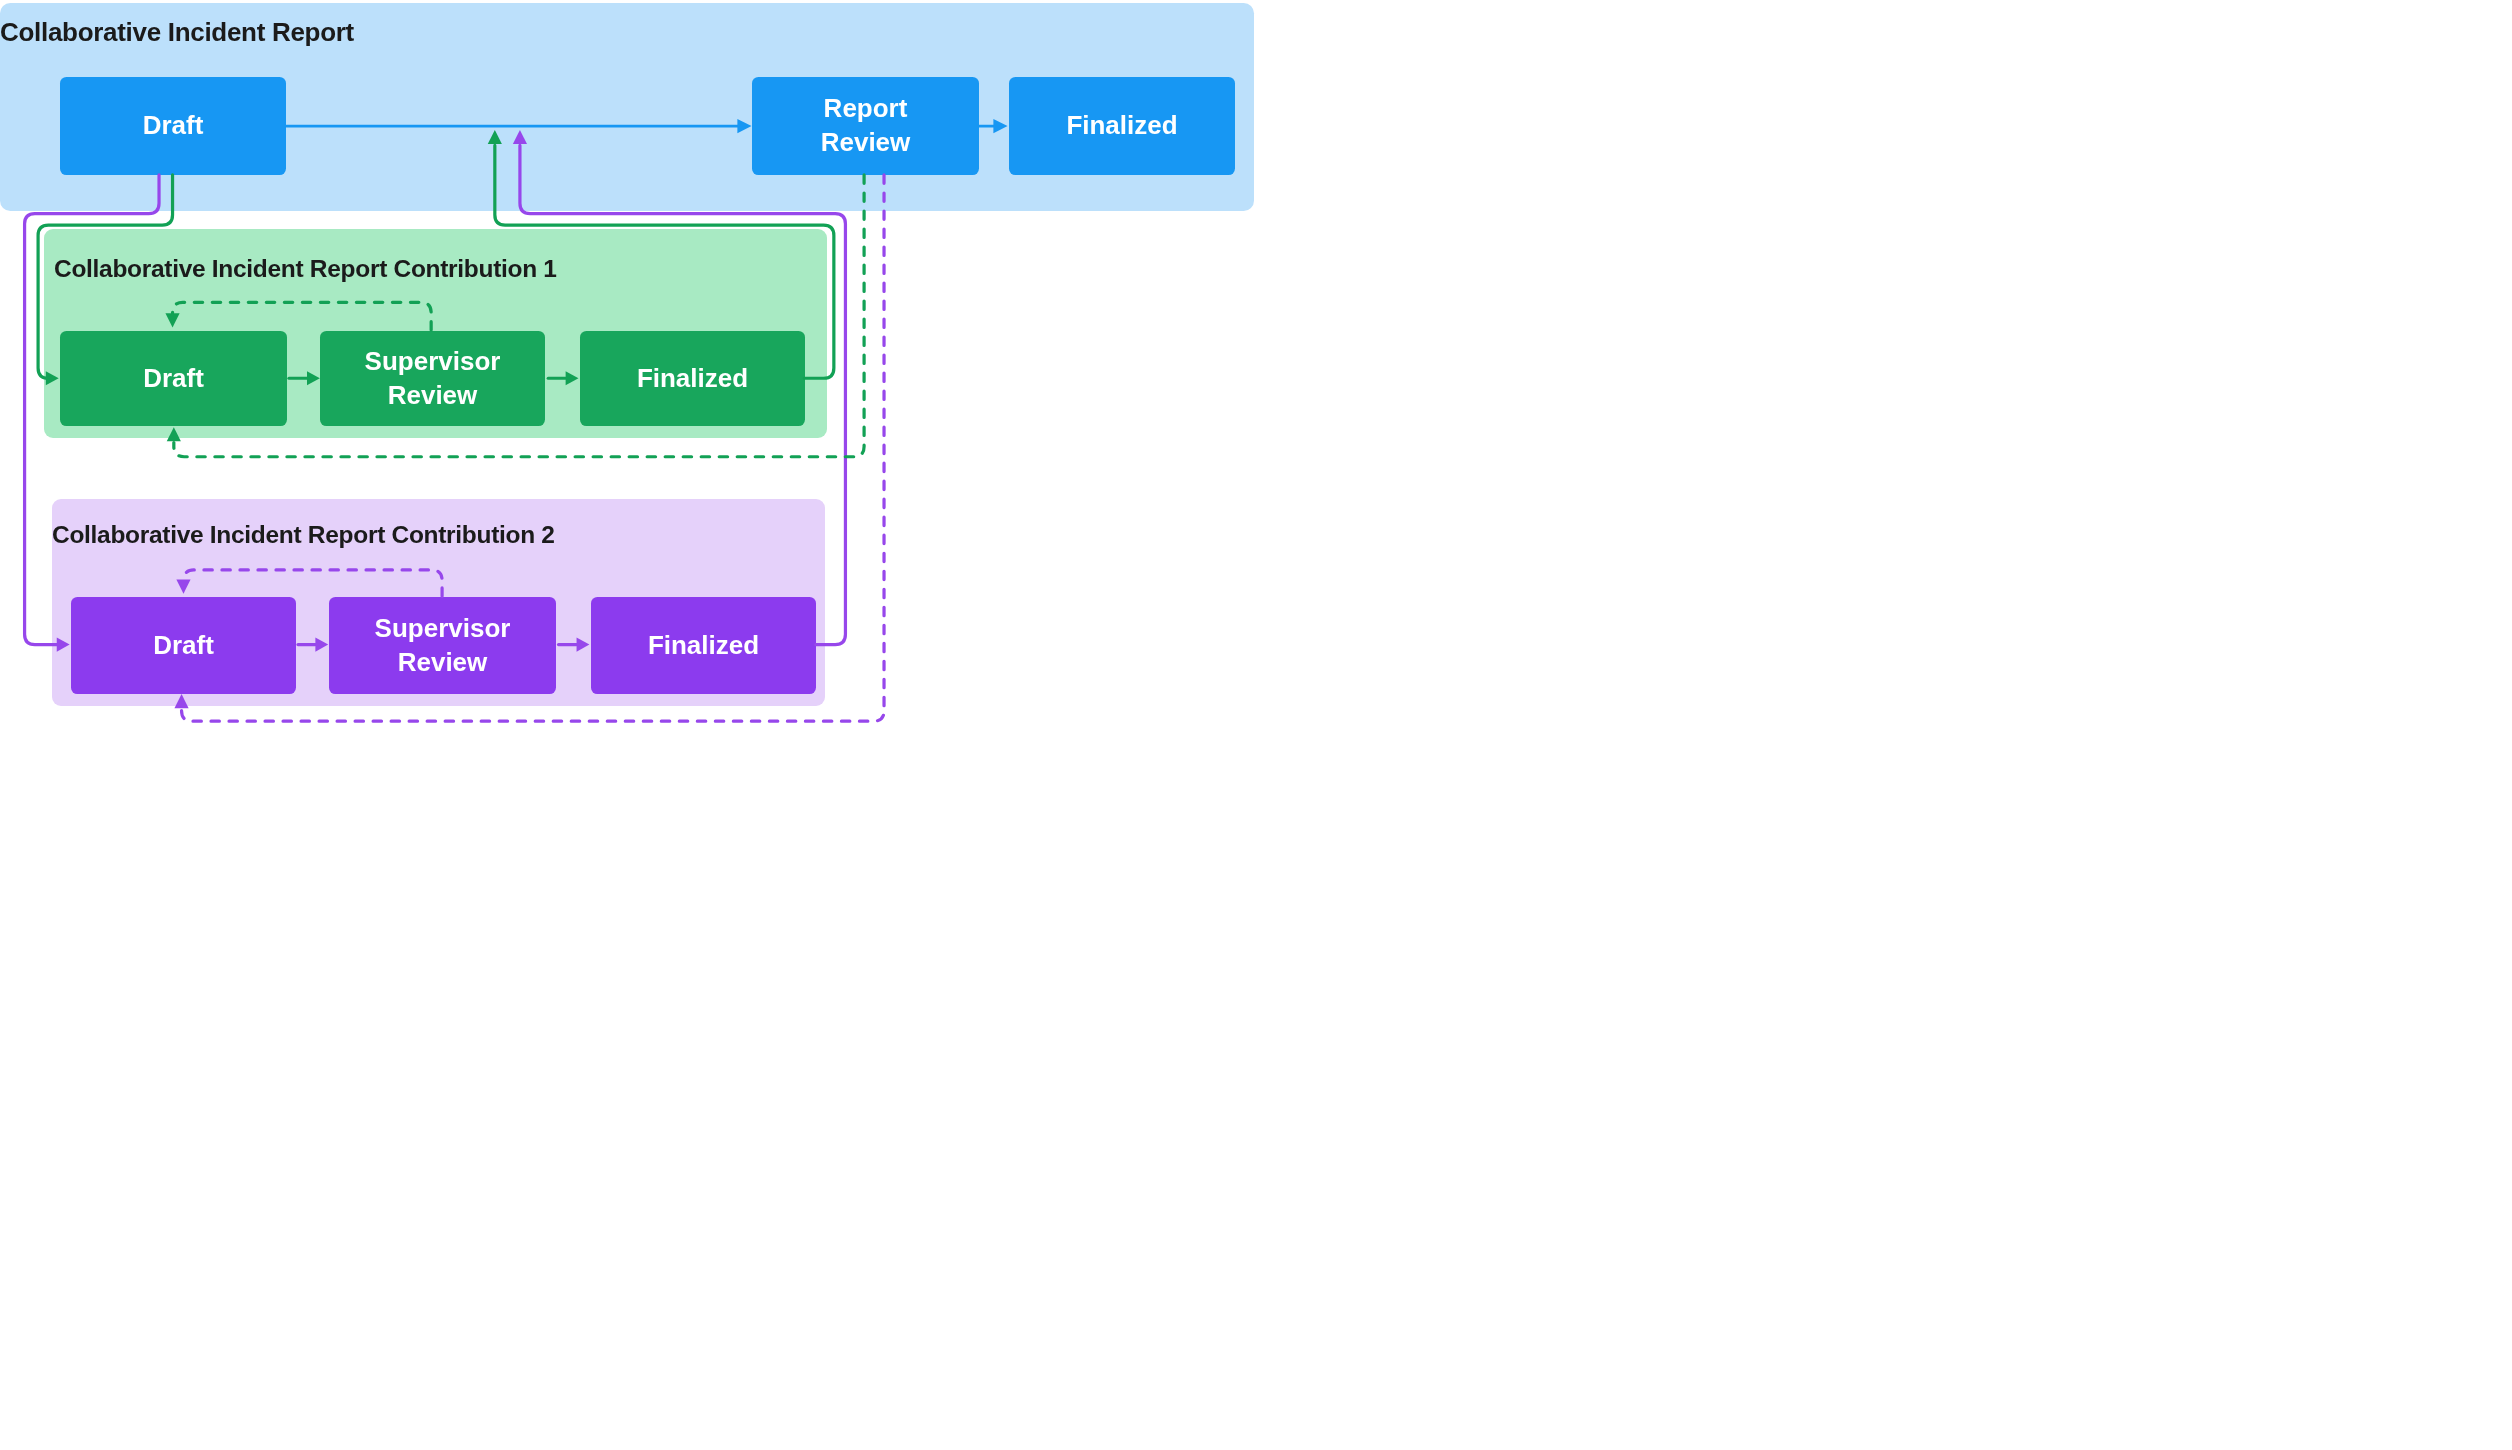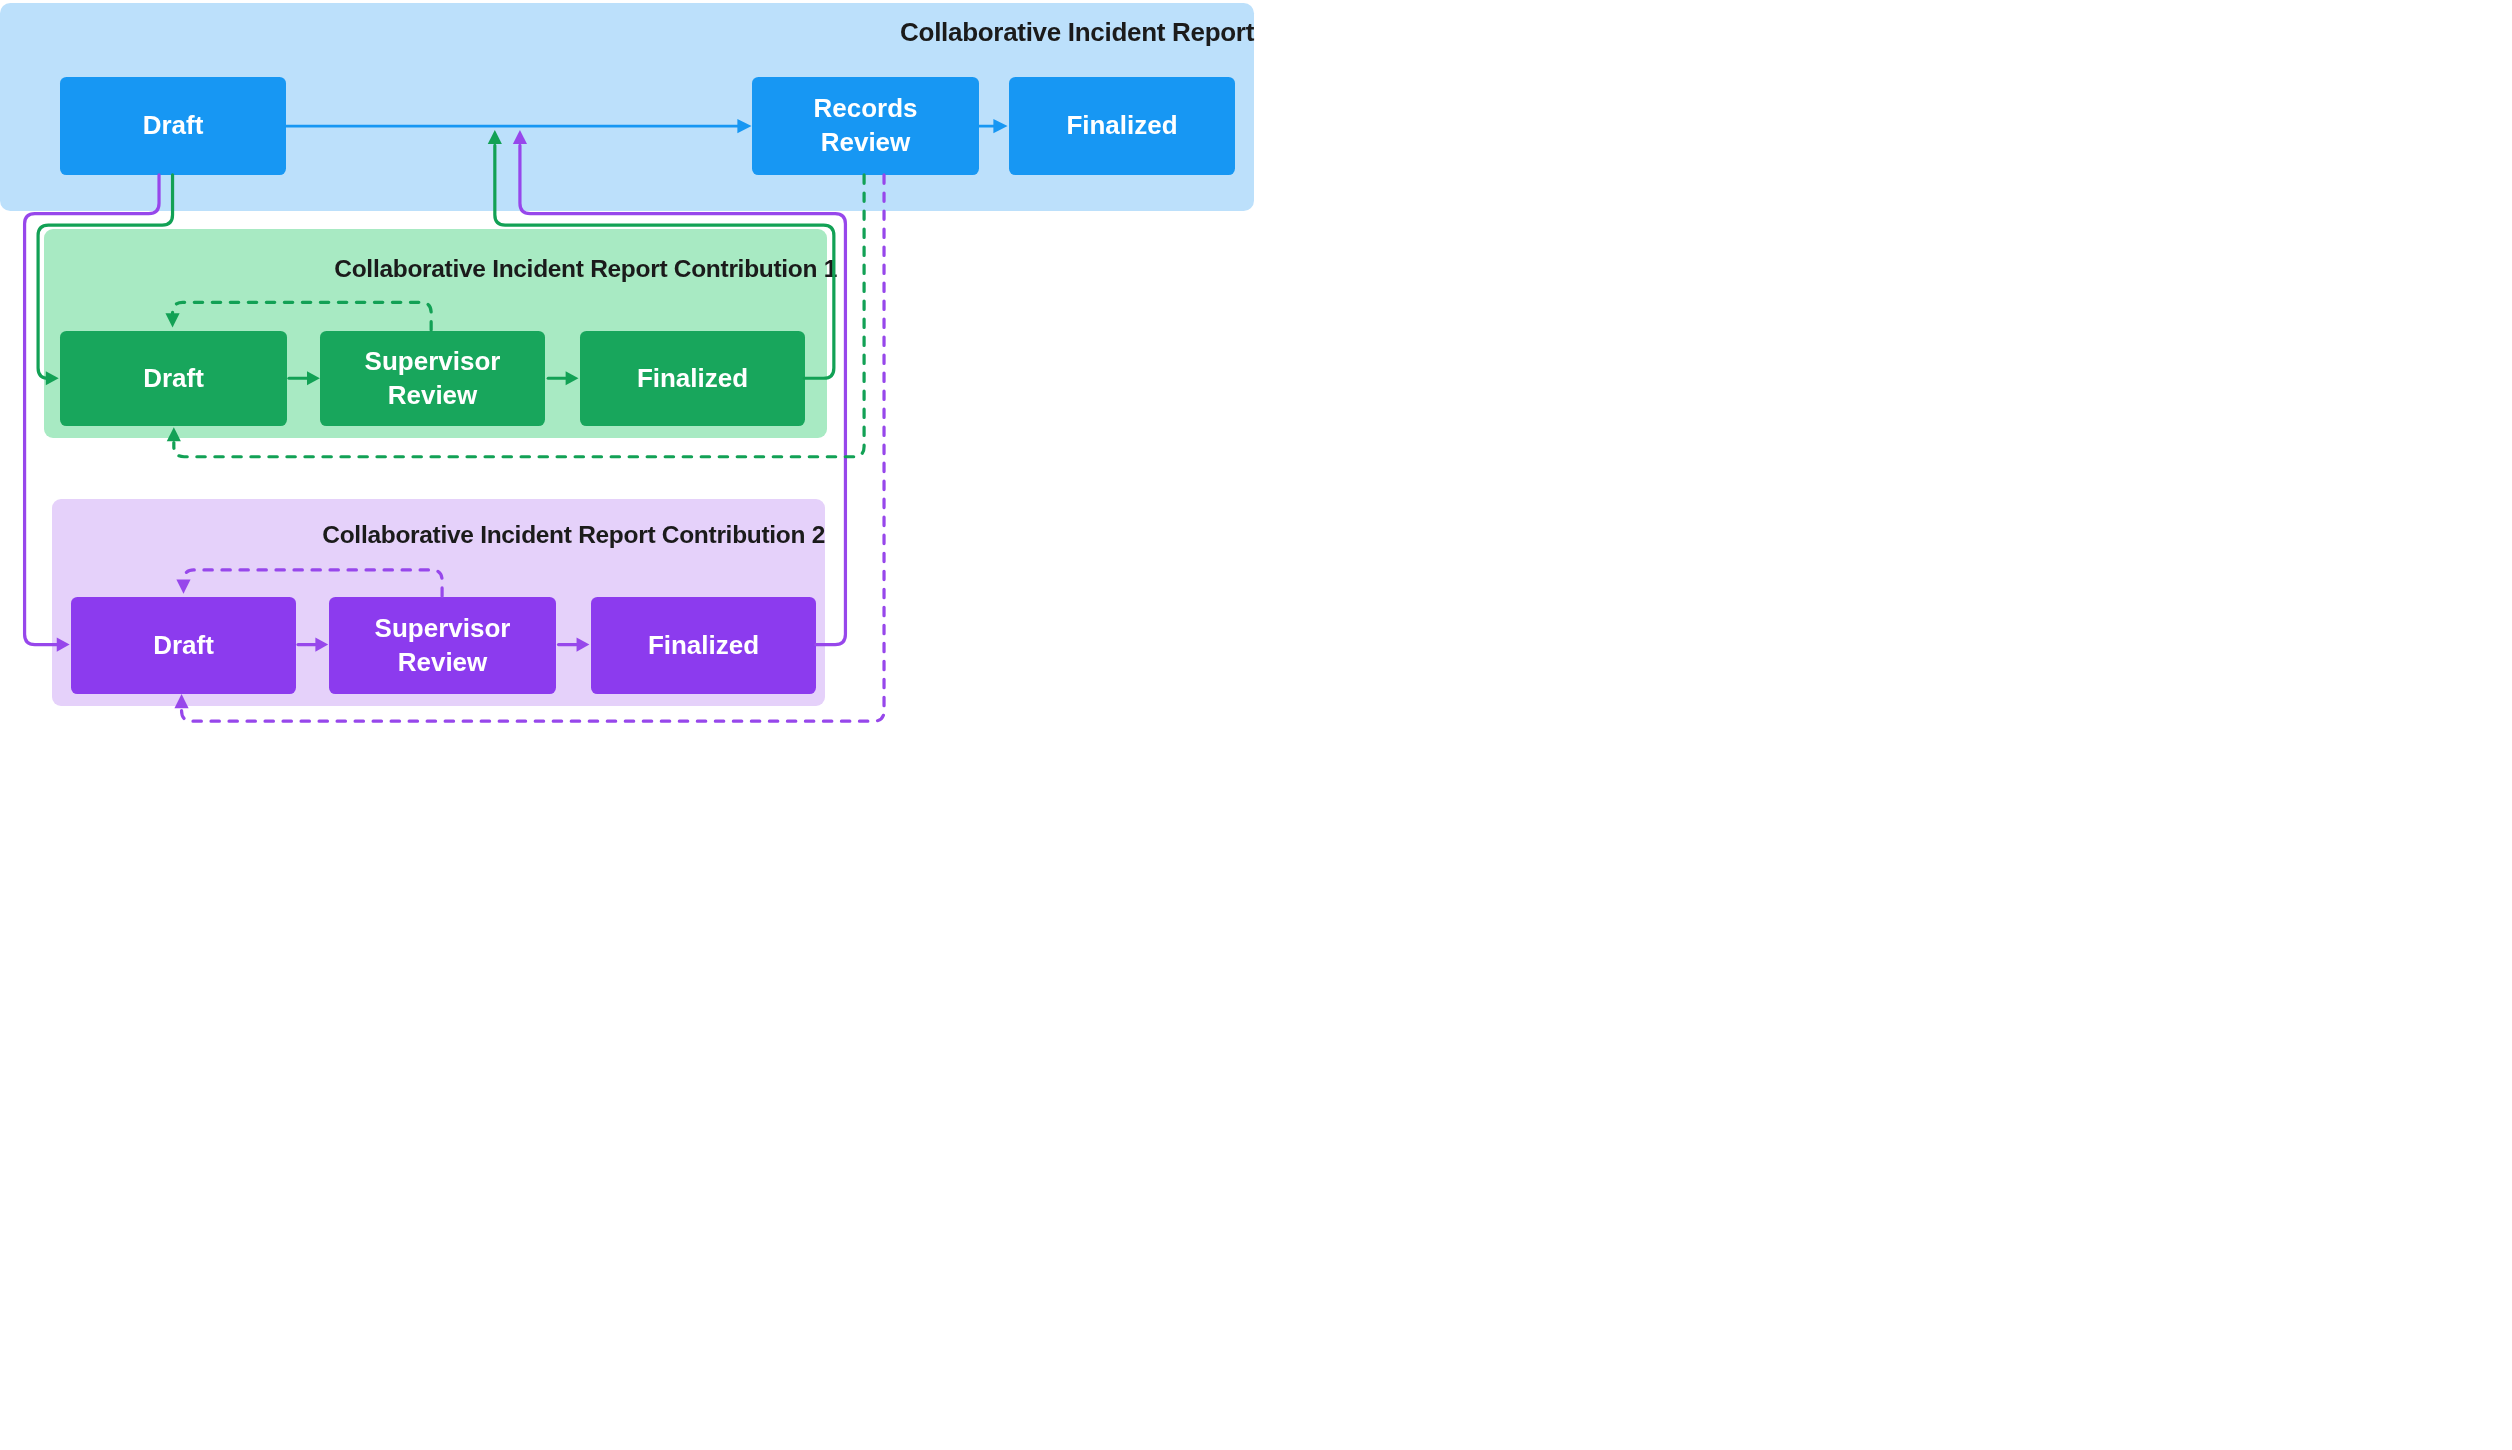--- a/index.html
+++ b/index.html
@@ -8,21 +8,21 @@
     width:1256px;height:725px;
     background:#ffffff;
     font-family:"Liberation Sans",sans-serif;
     overflow:hidden;
   }
   .lane{position:absolute;border-radius:10.3px;}
   .lane-main{left:0;top:2.6px;width:1254px;height:208px;background:#BCE0FB;}
   .lane-c1{left:44px;top:229px;width:783px;height:209px;background:#A8EAC3;border-radius:9px;}
   .lane-c2{left:52px;top:499px;width:773px;height:207px;background:#E5D1FA;border-radius:9px;}
   .lane-title{
-    position:absolute;text-align:right;font-weight:700;color:#1B1B1B;
+    position:absolute;text-align:left;font-weight:700;color:#1B1B1B;
     font-size:24.5px;letter-spacing:-0.3px;white-space:nowrap;
   }
   .title-main{left:0;top:16.7px;width:1254px;font-size:26px;}
   .title-c1{left:44px;top:255px;width:783px;margin-left:10px;}
   .title-c2{left:52px;top:521px;width:773px;}
   .node{
     position:absolute;border-radius:6.4px;display:flex;align-items:center;justify-content:center;
     color:#fff;font-weight:700;font-size:26px;line-height:1.3;text-align:center;
   }
   .node .lbl{max-width:161px;}
@@ -61,21 +61,21 @@
   <div class="lane lane-c2"></div>
 
   <div class="lane-title title-main">Collaborative Incident Report</div>
   <div class="lane-title title-c1">Collaborative Incident Report Contribution 1</div>
   <div class="lane-title title-c2">Collaborative Incident Report Contribution 2</div>
 
   <div class="node node-blue n-main-draft">
     <span class="lbl">Draft</span>
   </div>
   <div class="node node-blue n-main-rr">
-    <span class="lbl">Records Review</span>
+    <span class="lbl">Report Review</span>
   </div>
   <div class="node node-blue n-main-fin">
     <span class="lbl">Finalized</span>
   </div>
 
   <div class="node node-green n-c1-draft">
     <span class="lbl">Draft</span>
   </div>
   <div class="node node-green n-c1-sup">
     <span class="lbl">Supervisor Review</span>

